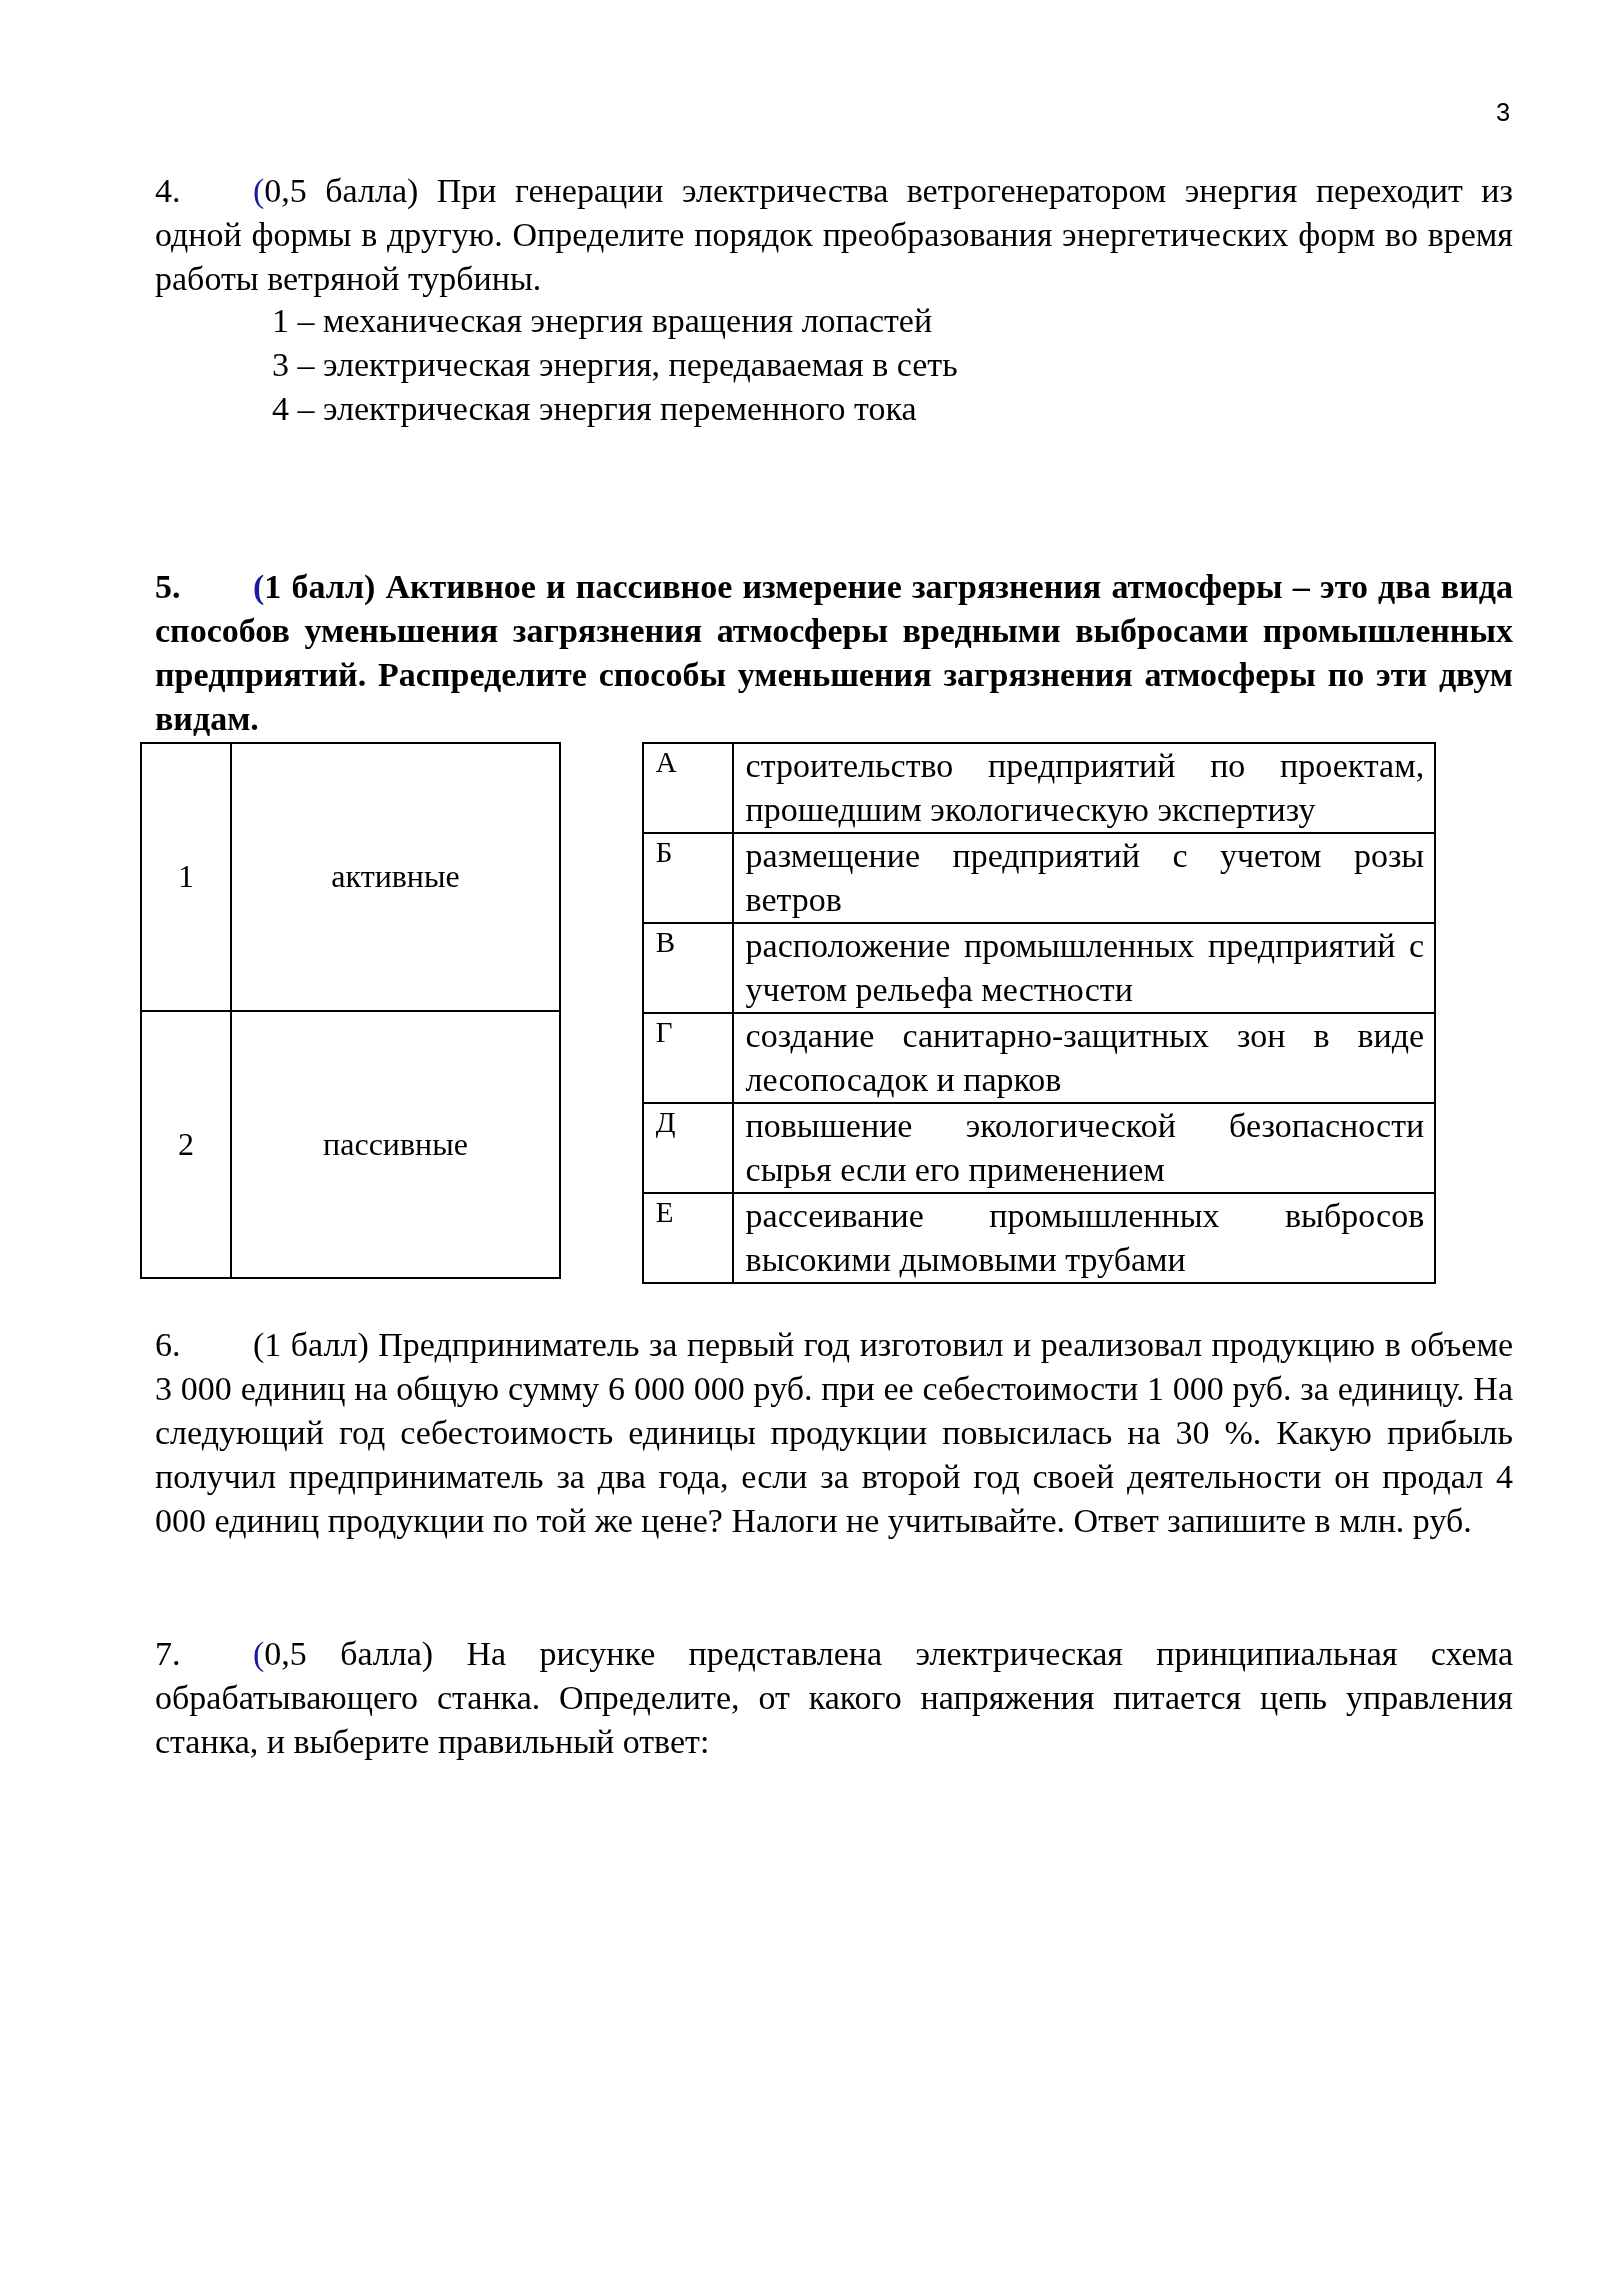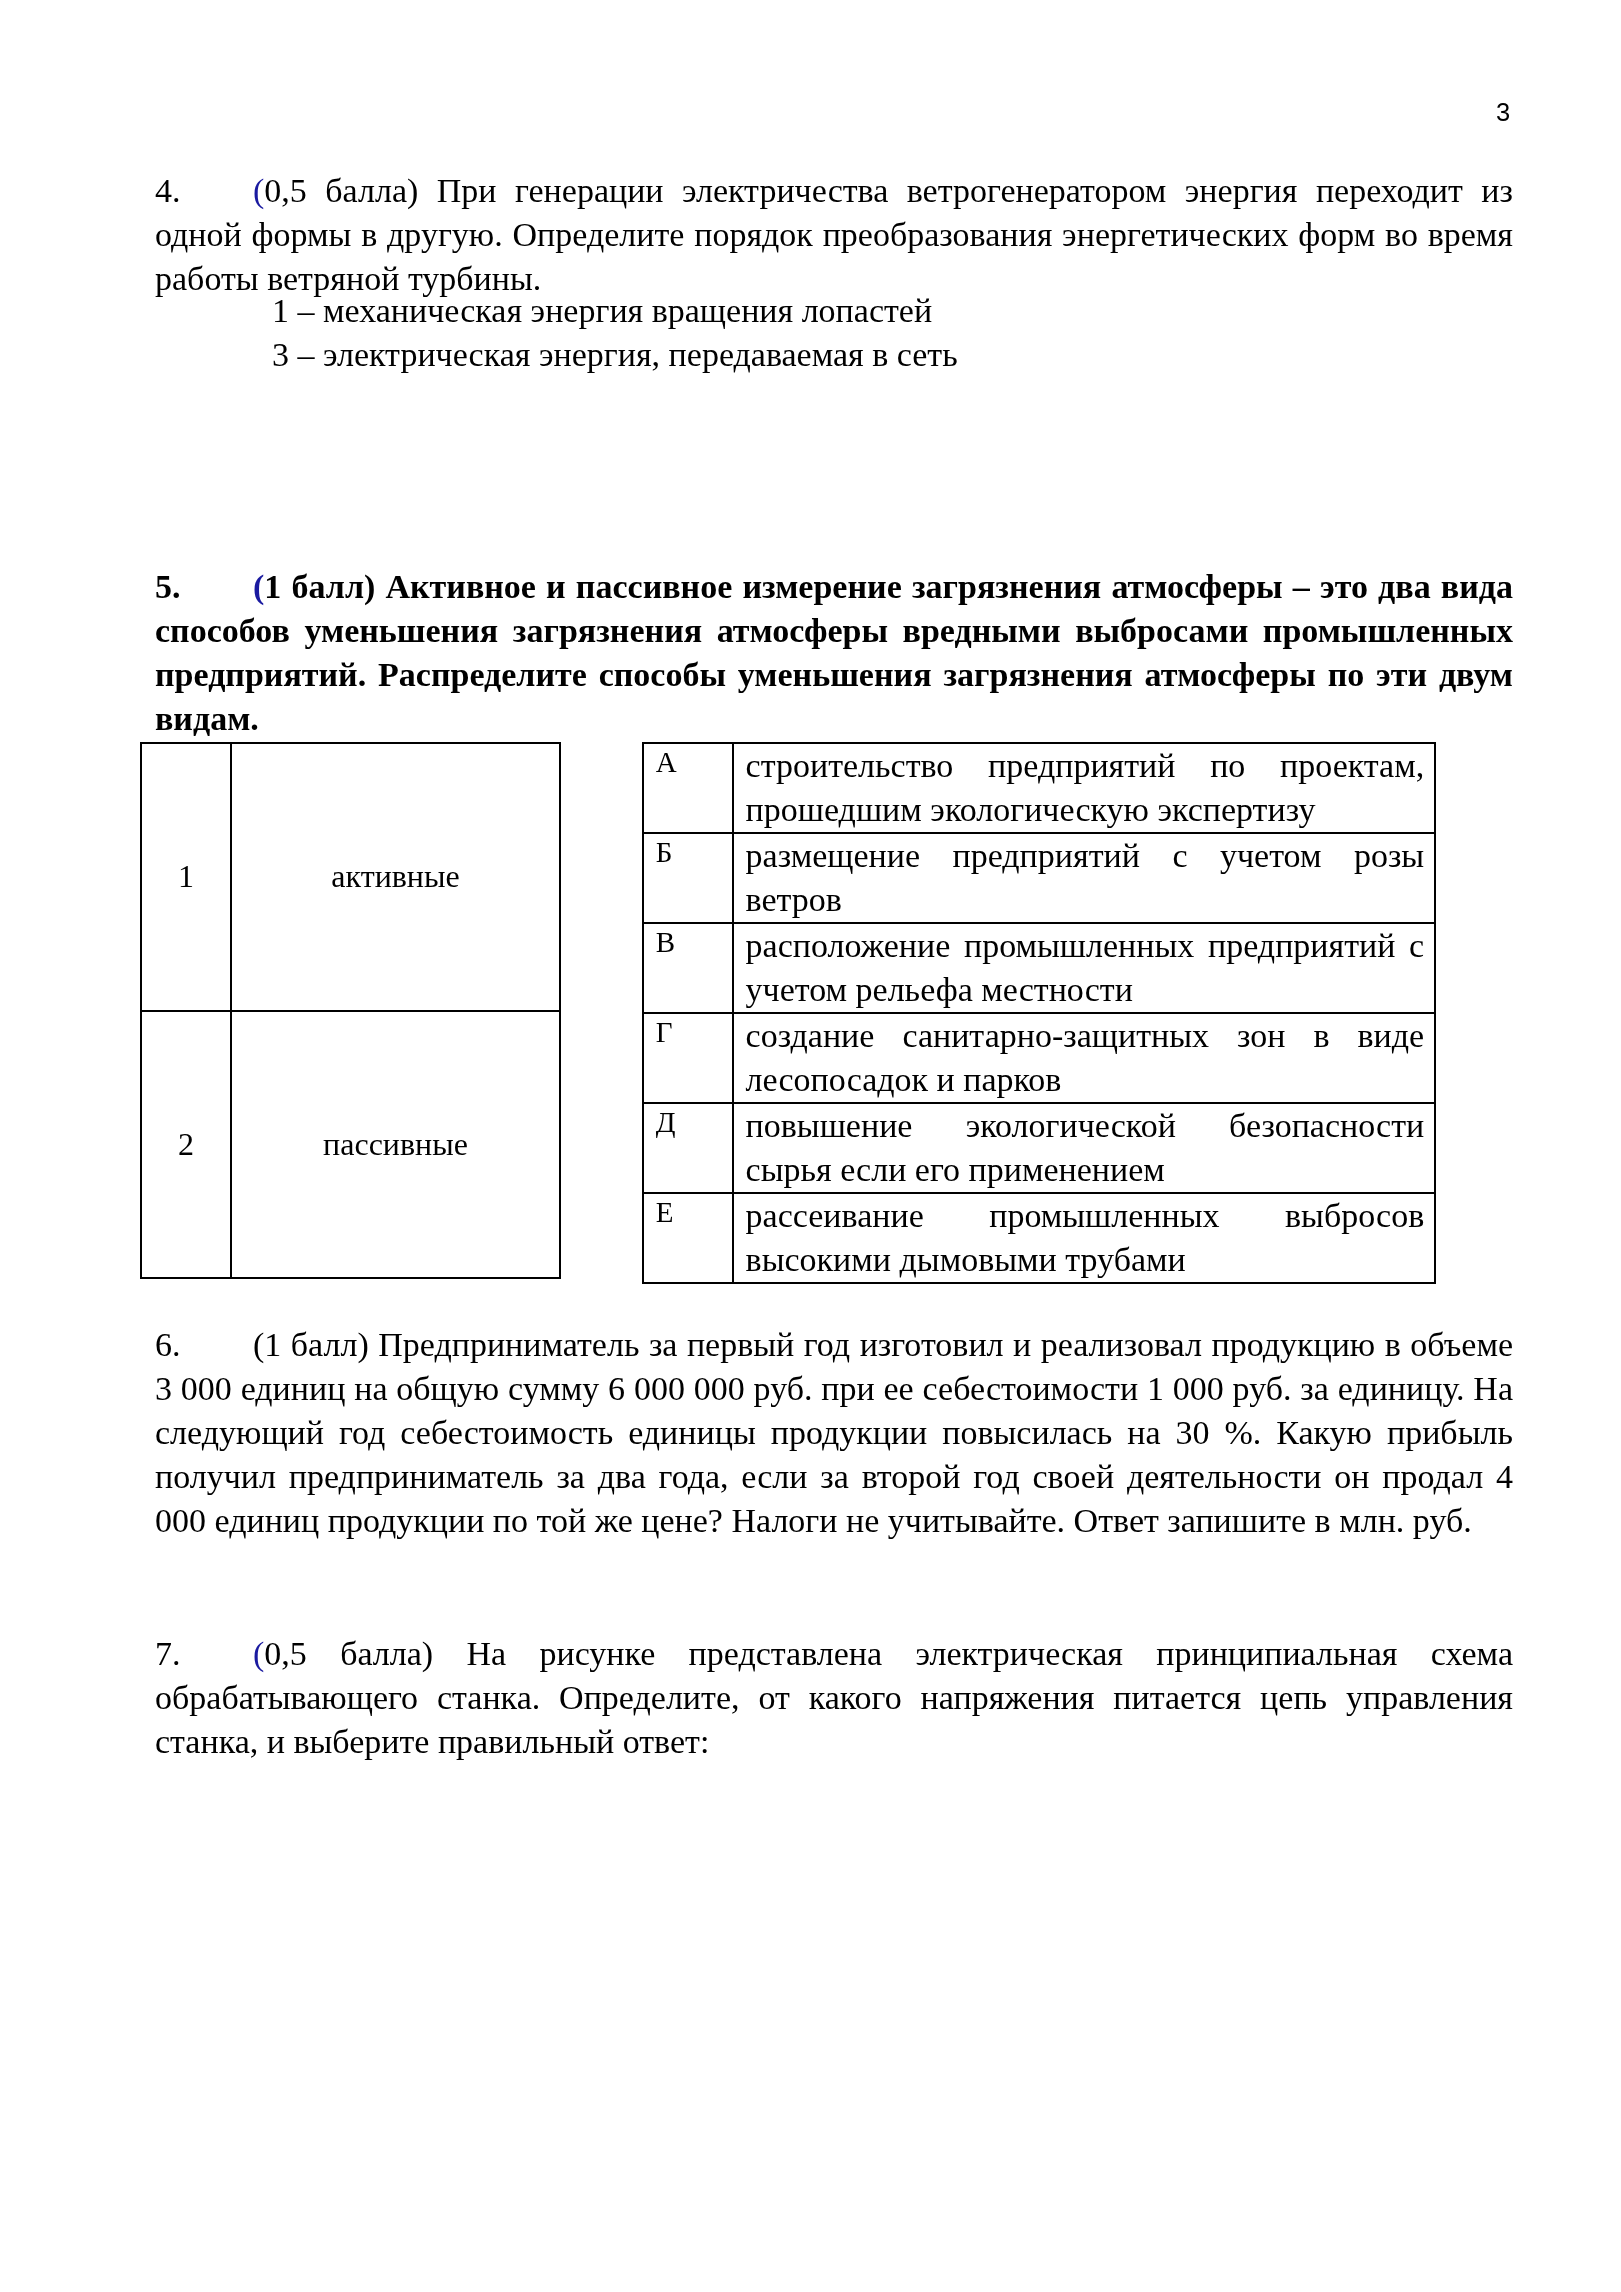--- a/index.html
+++ b/index.html
@@ -24,23 +24,24 @@
                        text-align: justify; text-align-last: left; }
 </style>
 </head>
 <body>
 
 <div class="page-num">3</div>
 
 <div class="p" style="top:169px;">
   <span class="qn">4.</span><span class="paren">(</span><span>0,5 балла) При генерации электричества ветрогенератором энергия переходит из одной формы в другую. Определите порядок преобразования энергетических форм во время работы ветряной турбины.</span>
 </div>
-<div class="list" style="top:289px;">
+<div class="list" style="top:299px;">
   <div>1 – механическая энергия вращения лопастей</div>
   <div>3 – электрическая энергия, передаваемая в сеть</div>
+  <div>4 – электрическая энергия переменного тока</div>
 </div>
 
 <div class="p" style="top:565px;font-weight:bold;">
   <span class="qn">5.</span><span class="paren">(</span><span>1 балл) Активное и пассивное измерение загрязнения атмосферы – это два вида способов уменьшения загрязнения атмосферы вредными выбросами промышленных предприятий. Распределите способы уменьшения загрязнения атмосферы по эти двум видам.</span>
 </div>
 
 <table id="tbl-left">
   <tbody>
       <tr>
     <td class="num">1</td>

